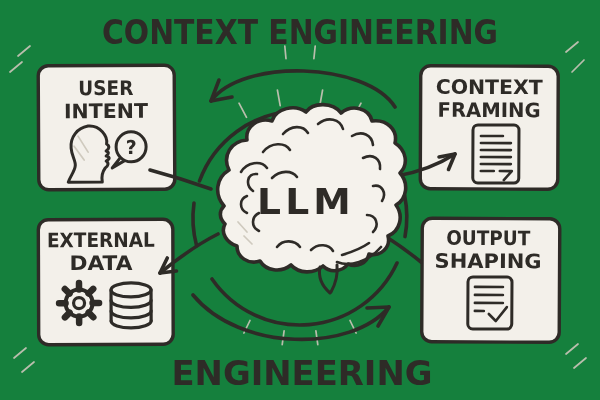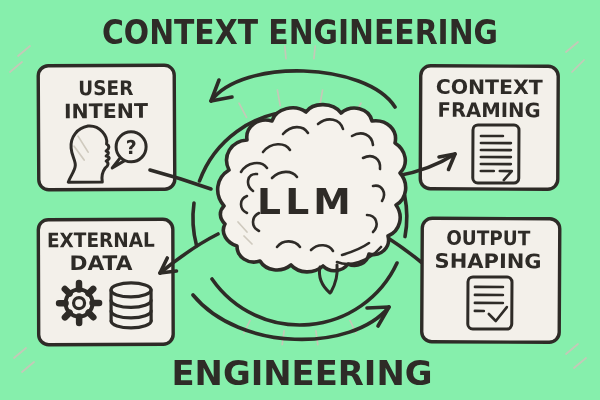--- a/index.html
+++ b/index.html
@@ -1,16 +1,16 @@
 <!DOCTYPE html>
 <html><head>
 <meta charset="utf-8">
 <style>
   html,body{margin:0;padding:0;background:#e8e6e0;}
-  .stage{position:relative;width:600px;height:400px;background:#86efac;overflow:hidden;}
+  .stage{position:relative;width:600px;height:400px;background:#15803d;overflow:hidden;}
   svg{position:absolute;inset:0;display:block;}
   text{fill:#2e2b27;font-family:"DejaVu Sans","Liberation Sans",sans-serif;font-weight:700;}
   .ctr{text-anchor:middle;}
   .title-top{font-size:34px;}
   .title-bottom{font-size:33px;}
   .box-label{font-size:20px;}
   .llm-label{font-size:36px;letter-spacing:4px;}
   .qmark{font-size:19px;}
   .ink{stroke:#2e2b27;fill:none;stroke-linecap:round;stroke-linejoin:round;}
   .w40{stroke-width:4;}

